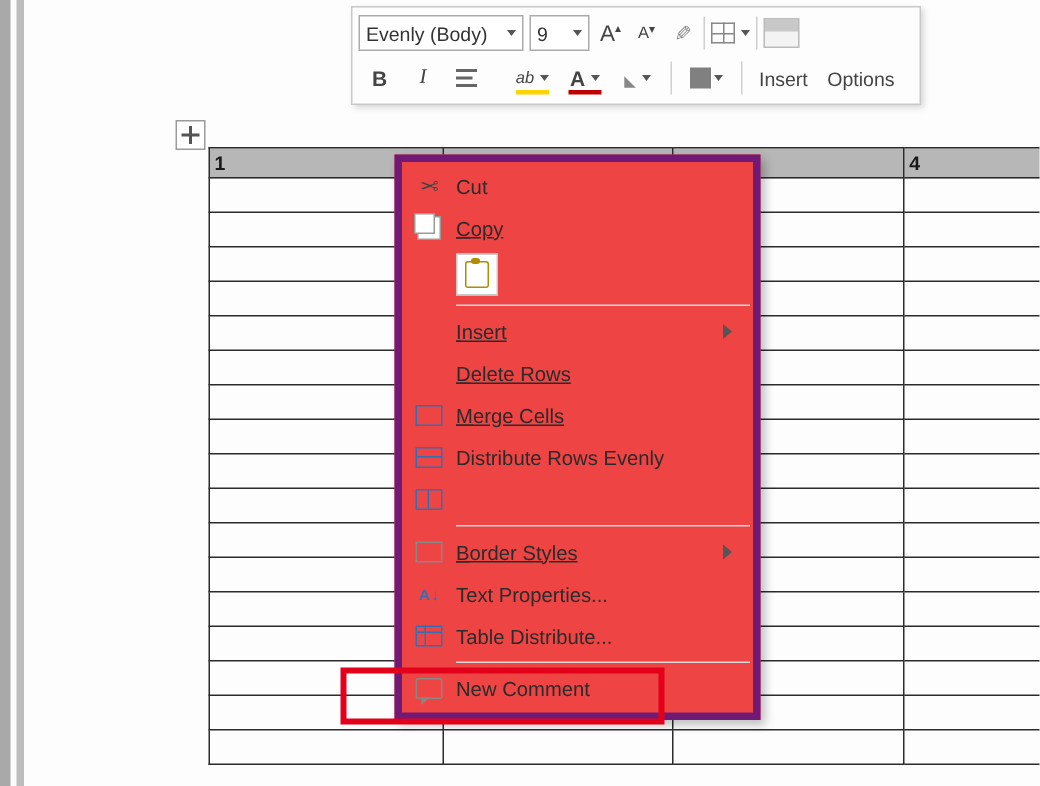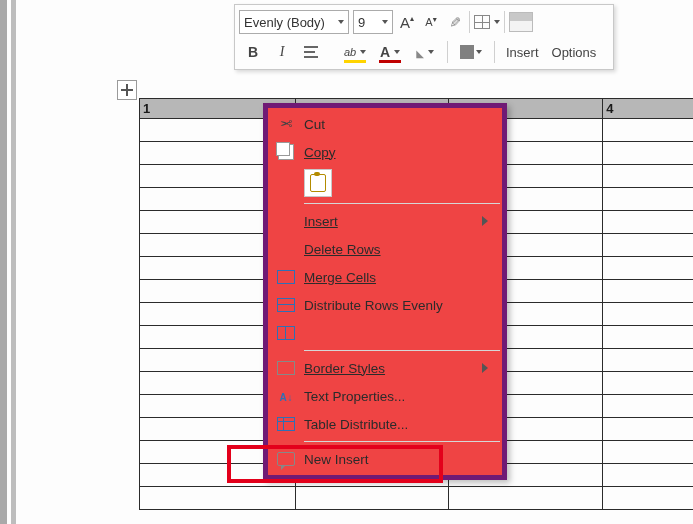--- a/index.html
+++ b/index.html
@@ -481,17 +481,17 @@
     <span class="cm-icon">
         <span class="ico-tprop"></span>
       </span>
     <span class="cm-label">Table Distribute...</span>
   </div>
   <div class="cm-sep"></div>
   <div class="cm-item">
     <span class="cm-icon">
         <span class="ico-comment"></span>
       </span>
-    <span class="cm-label"><span>New Insert</span></span>
+    <span class="cm-label"><span>New Comment</span></span>
   </div>
 </div>
 
 <div class="red-highlight" style="left:227px;top:445px;width:208px;height:30px;"></div>
 
 </body></html>

